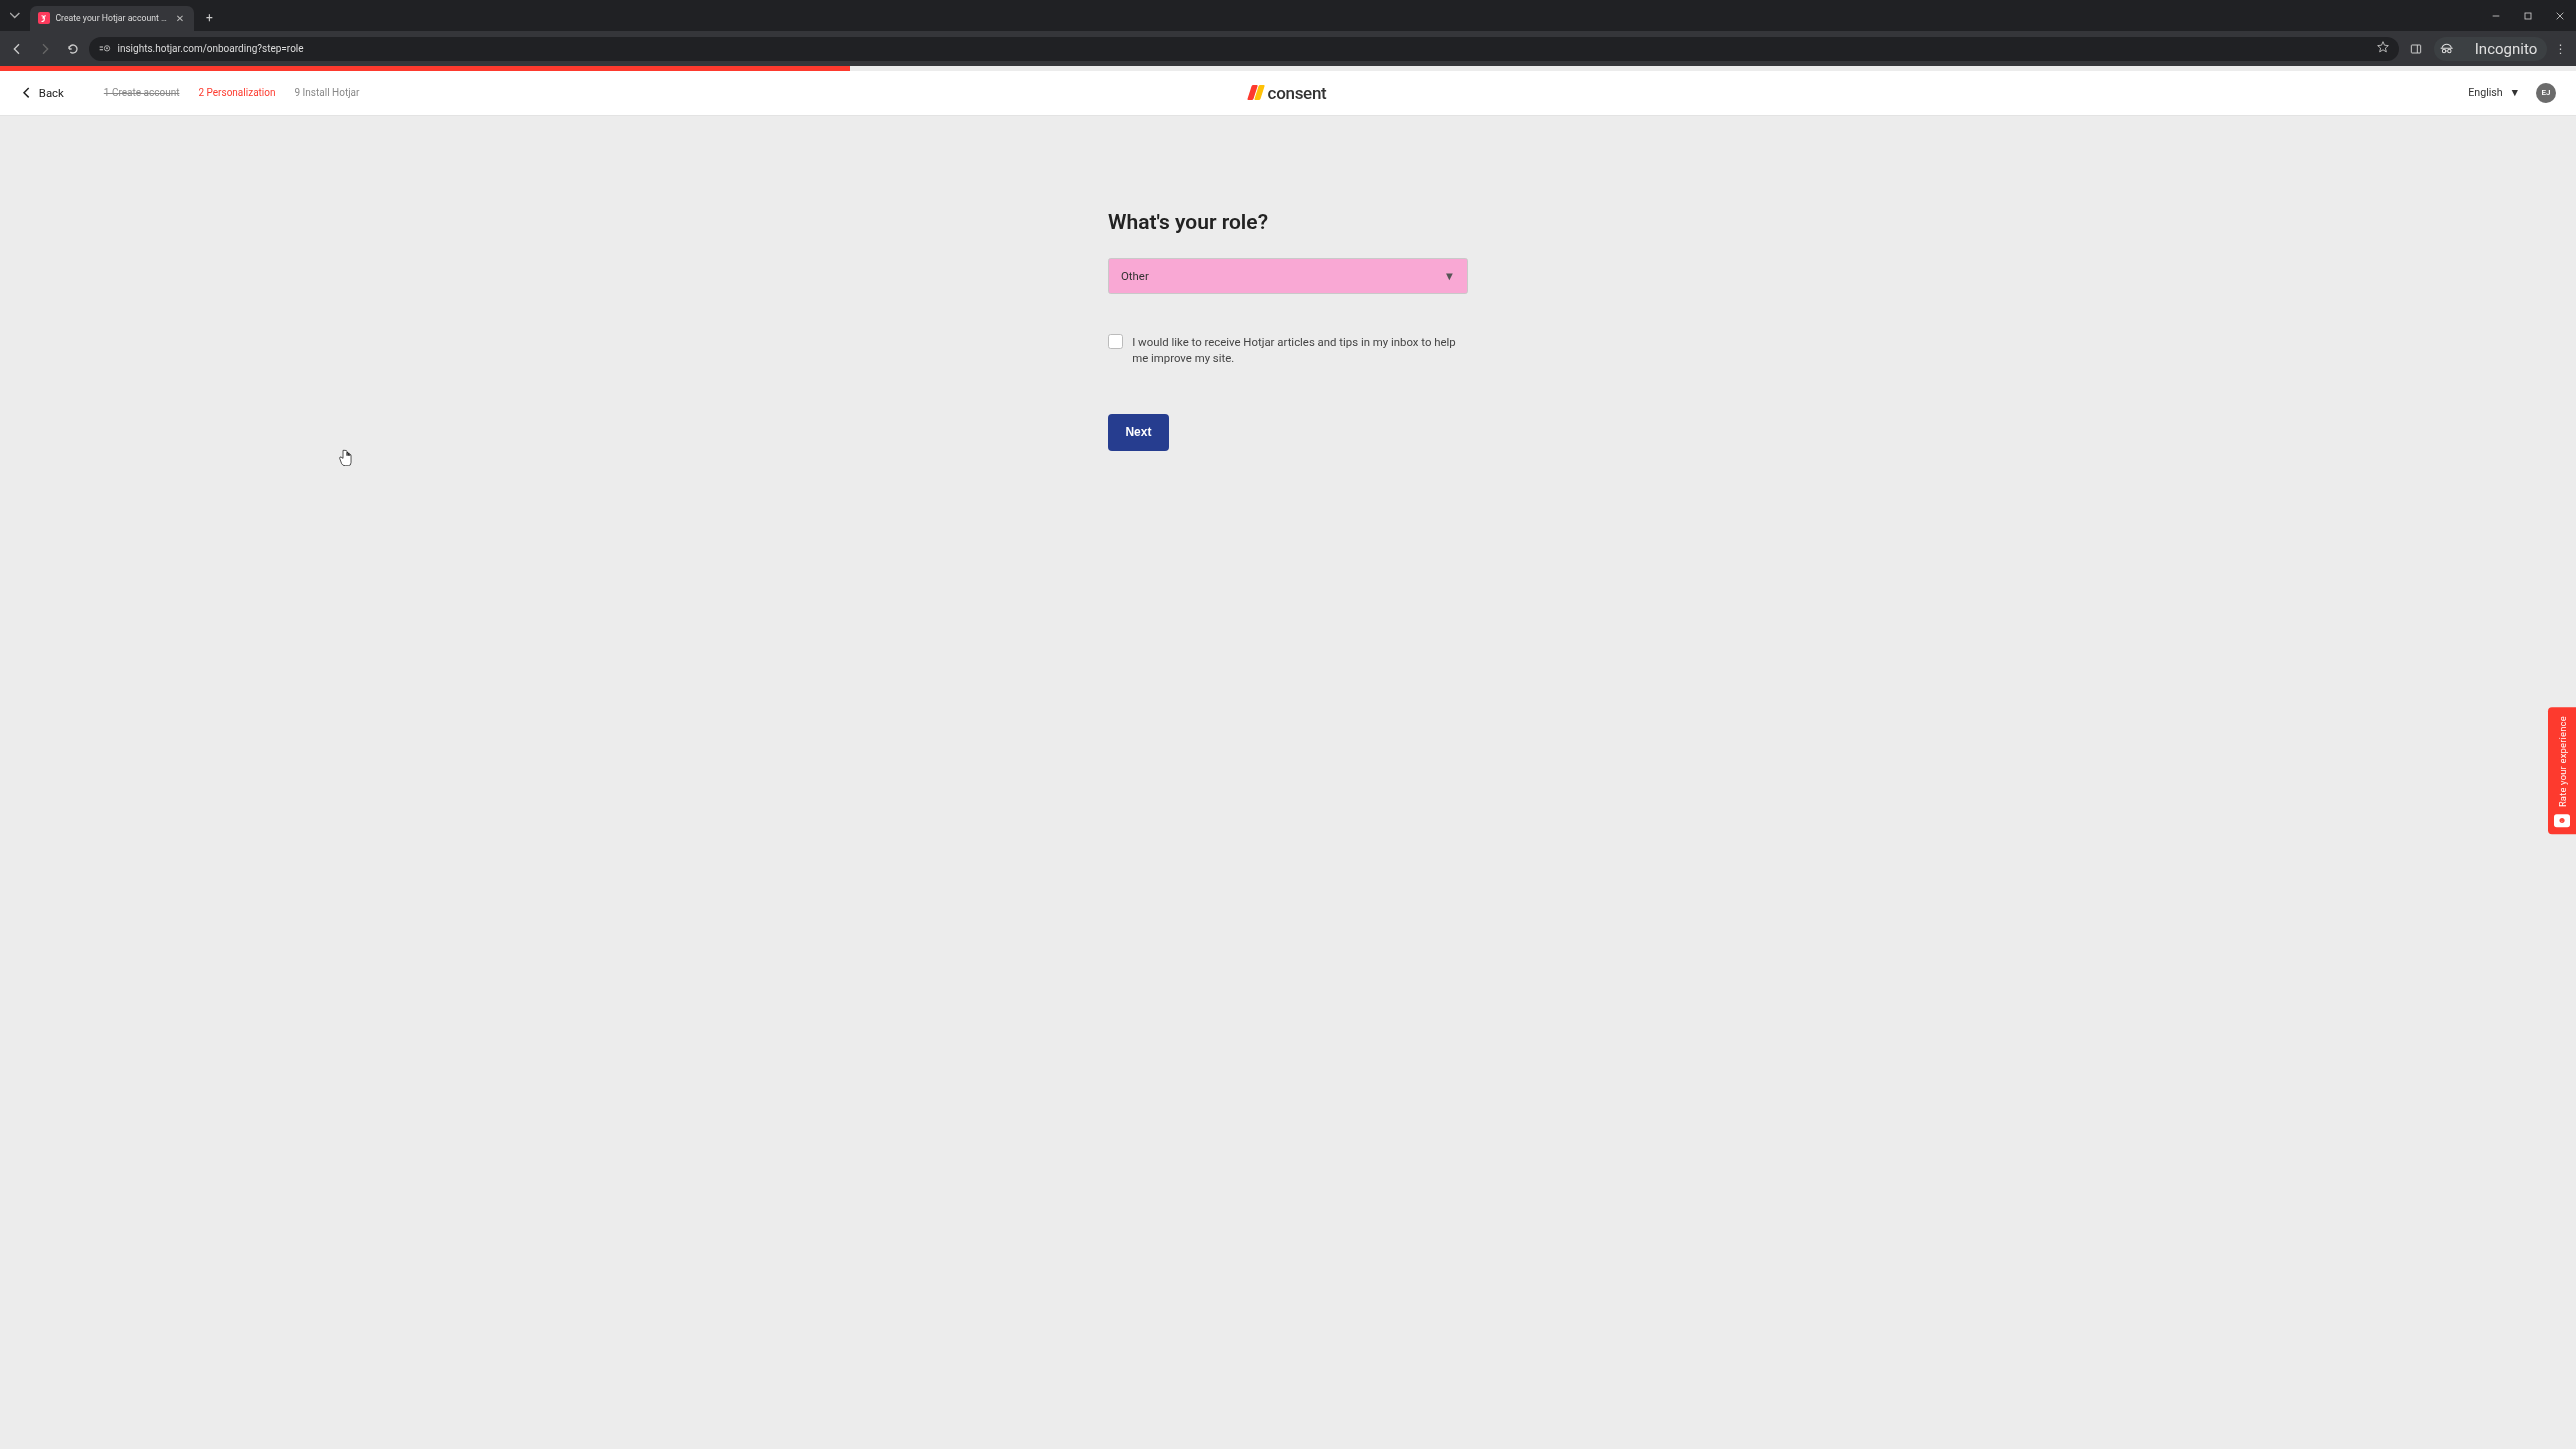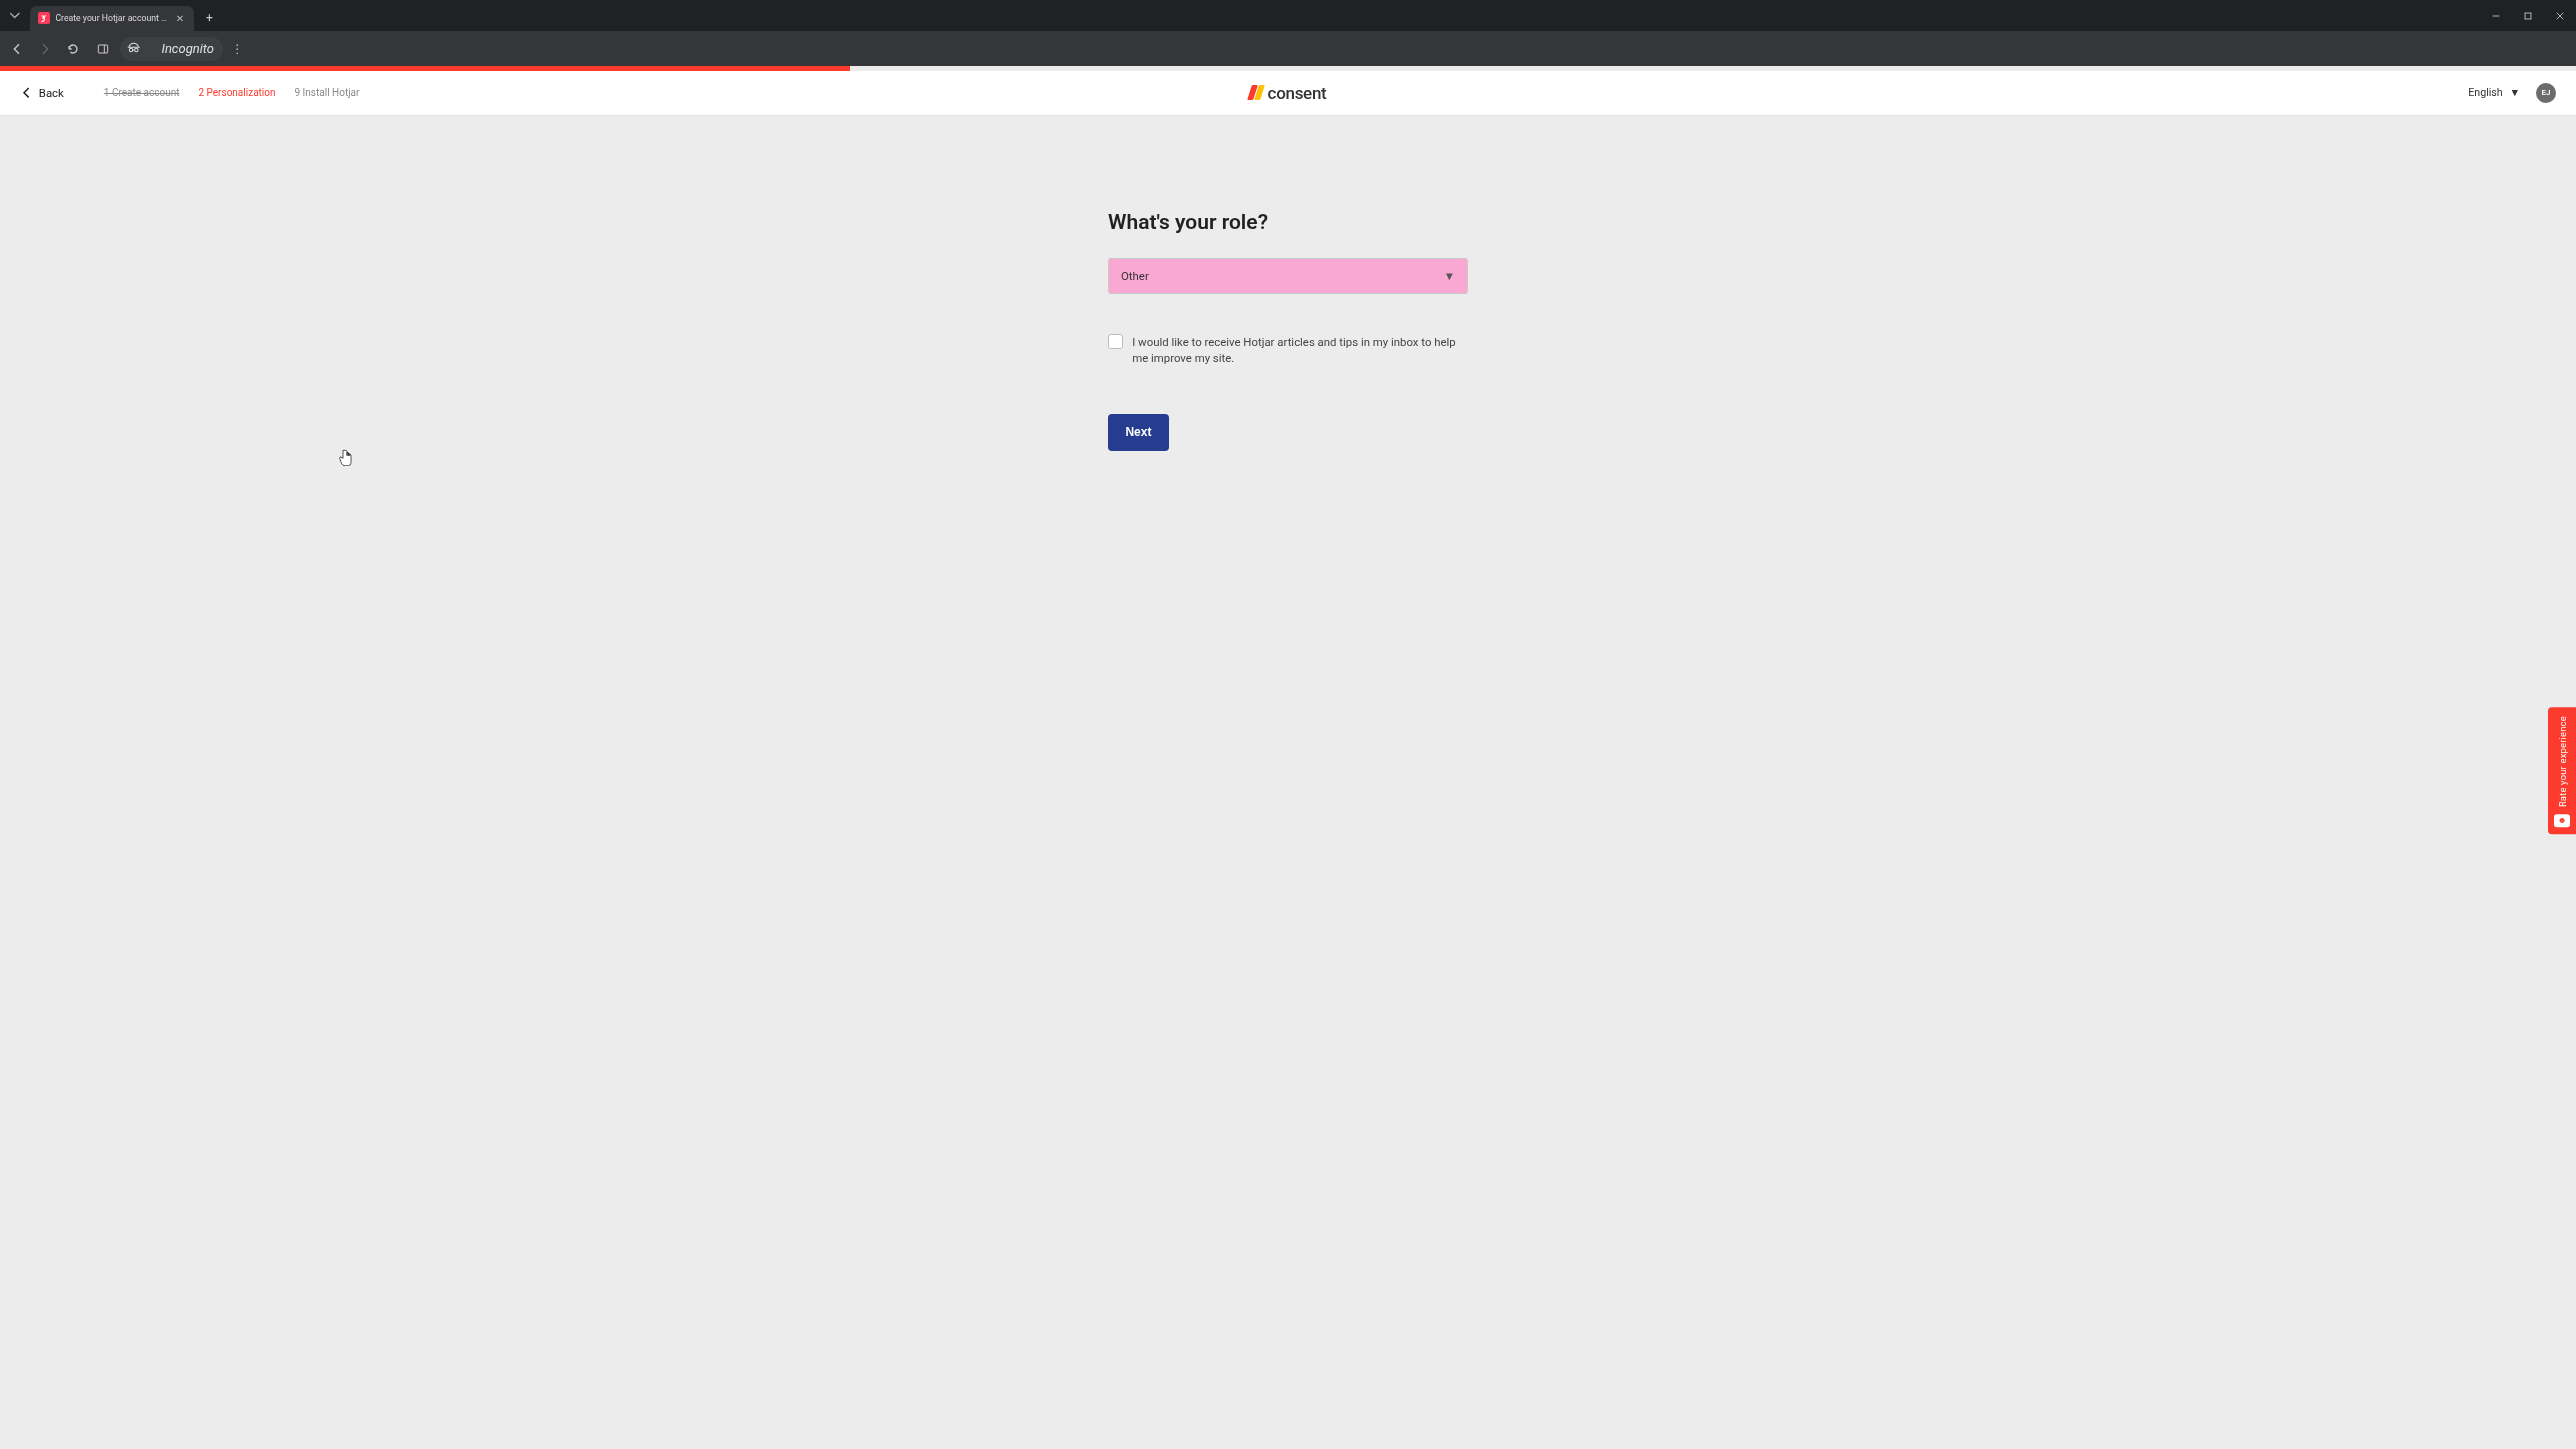--- a/index.html
+++ b/index.html
@@ -19,21 +19,21 @@
   .window-controls div { width: 32px; height: 30px; display: flex; align-items: center; justify-content: center; color: #ccc; }
 
   .address-row { background: #35363a; height: 35px; display: flex; align-items: center; padding: 0 5.4px; gap: 4px; }
   .nav-btn { width: 24px; height: 24px; display: flex; align-items: center; justify-content: center; color: #ccc; border-radius: 50%; }
   .nav-btn.disabled { color: #666; }
   .addr-bar { flex: 1; background: #202124; border-radius: 13.4px; height: 24px; display: flex; align-items: center; padding: 0 9.4px; gap: 6.7px; }
   .site-info { color: #aaa; display: flex; align-items: center; }
   .url { color: #ddd; font-size: 10px; flex: 1; white-space: nowrap; overflow: hidden; }
   .star { color: #ccc; }
   .toolbar-icon { width: 27px; height: 24px; display: flex; align-items: center; justify-content: center; color: #ccc; }
-  .incognito-pill { background: #3c4043; border-radius: 13.4px; height: 24px; display: flex; align-items: center; padding: 0 9.4px 0 6.7px; gap: 21px; color: #e0e0e0; font-size: 13px; font-style: italic; }
+  .incognito-pill { background: #3c4043; border-radius: 13.4px; height: 24px; display: flex; align-items: center; padding: 0 9.4px 0 6.7px; gap: 21px; color: #e0e0e0; font-size: 15px; }
   .kebab { color: #ccc; width: 20px; display: flex; justify-content: center; font-size: 12px; }
 
   
   .page { position: relative; height: calc(100% - 66px); background: #ececec; }
   .progress { height: 4.7px; background: #ececec; }
   .progress-fill { height: 100%; width: 33%; background: #fd3a2e; }
 
   .app-header { height: 45px; background: #fff; border-bottom: 0.7px solid #e3e3e3; display: flex; align-items: center; padding: 0 20px; position: relative; }
   .back-btn { display: flex; align-items: center; gap: 5.4px; font-size: 11.4px; color: #222; cursor: pointer; }
   .back-btn svg { width: 13.4px; height: 13.4px; }
@@ -117,20 +117,36 @@
   <div class="nav-btn disabled">
       <svg width="12" height="12" viewBox="0 0 18 18">
         <path d="M6 2 L13 9 L6 16" stroke="currentColor" stroke-width="2" fill="none"></path>
       </svg>
     </div>
   <div class="nav-btn">
       <svg width="12" height="12" viewBox="0 0 18 18">
         <path d="M3 9 A6 6 0 1 1 5 13.5 M3 9 L3 5 M3 9 L7 9" stroke="currentColor" stroke-width="2" fill="none"></path>
       </svg>
     </div>
+  <div class="addr-bar">
+    <span class="site-info">
+      <svg width="12" height="10.7" viewBox="0 0 18 16">
+          <rect x="1" y="5" width="5" height="2" fill="currentColor"></rect>
+          <rect x="1" y="9" width="5" height="2" fill="currentColor"></rect>
+          <circle cx="12" cy="8" r="4" stroke="currentColor" stroke-width="1.5" fill="none"></circle>
+          <circle cx="12" cy="8" r="1.5" fill="currentColor"></circle>
+        </svg>
+    </span>
+    <span class="url">insights.hotjar.com/onboarding?step=role</span>
+    <span class="star">
+      <svg width="12" height="12" viewBox="0 0 18 18">
+          <path d="M9 1 L11.2 6.3 L17 6.9 L12.6 10.7 L14 16.3 L9 13.2 L4 16.3 L5.4 10.7 L1 6.9 L6.8 6.3 Z" stroke="currentColor" stroke-width="1.3" fill="none"></path>
+        </svg>
+    </span>
+  </div>
   <div class="toolbar-icon">
       <svg width="12" height="12" viewBox="0 0 18 18">
         <rect x="2" y="3" width="14" height="12" stroke="currentColor" stroke-width="1.5" fill="none" rx="1"></rect>
         <line x1="11" y1="3" x2="11" y2="15" stroke="currentColor" stroke-width="1.5"></line>
       </svg>
     </div>
   <div class="incognito-pill">
     <span><svg width="13.4" height="10.7" viewBox="0 0 20 16">
           <path d="M3 7 Q5 2 10 2 Q15 2 17 7 M1 8 L19 8" stroke="currentColor" stroke-width="1.5" fill="none"></path>
           <circle cx="6" cy="12" r="2.5" stroke="currentColor" stroke-width="1.5" fill="none"></circle>

